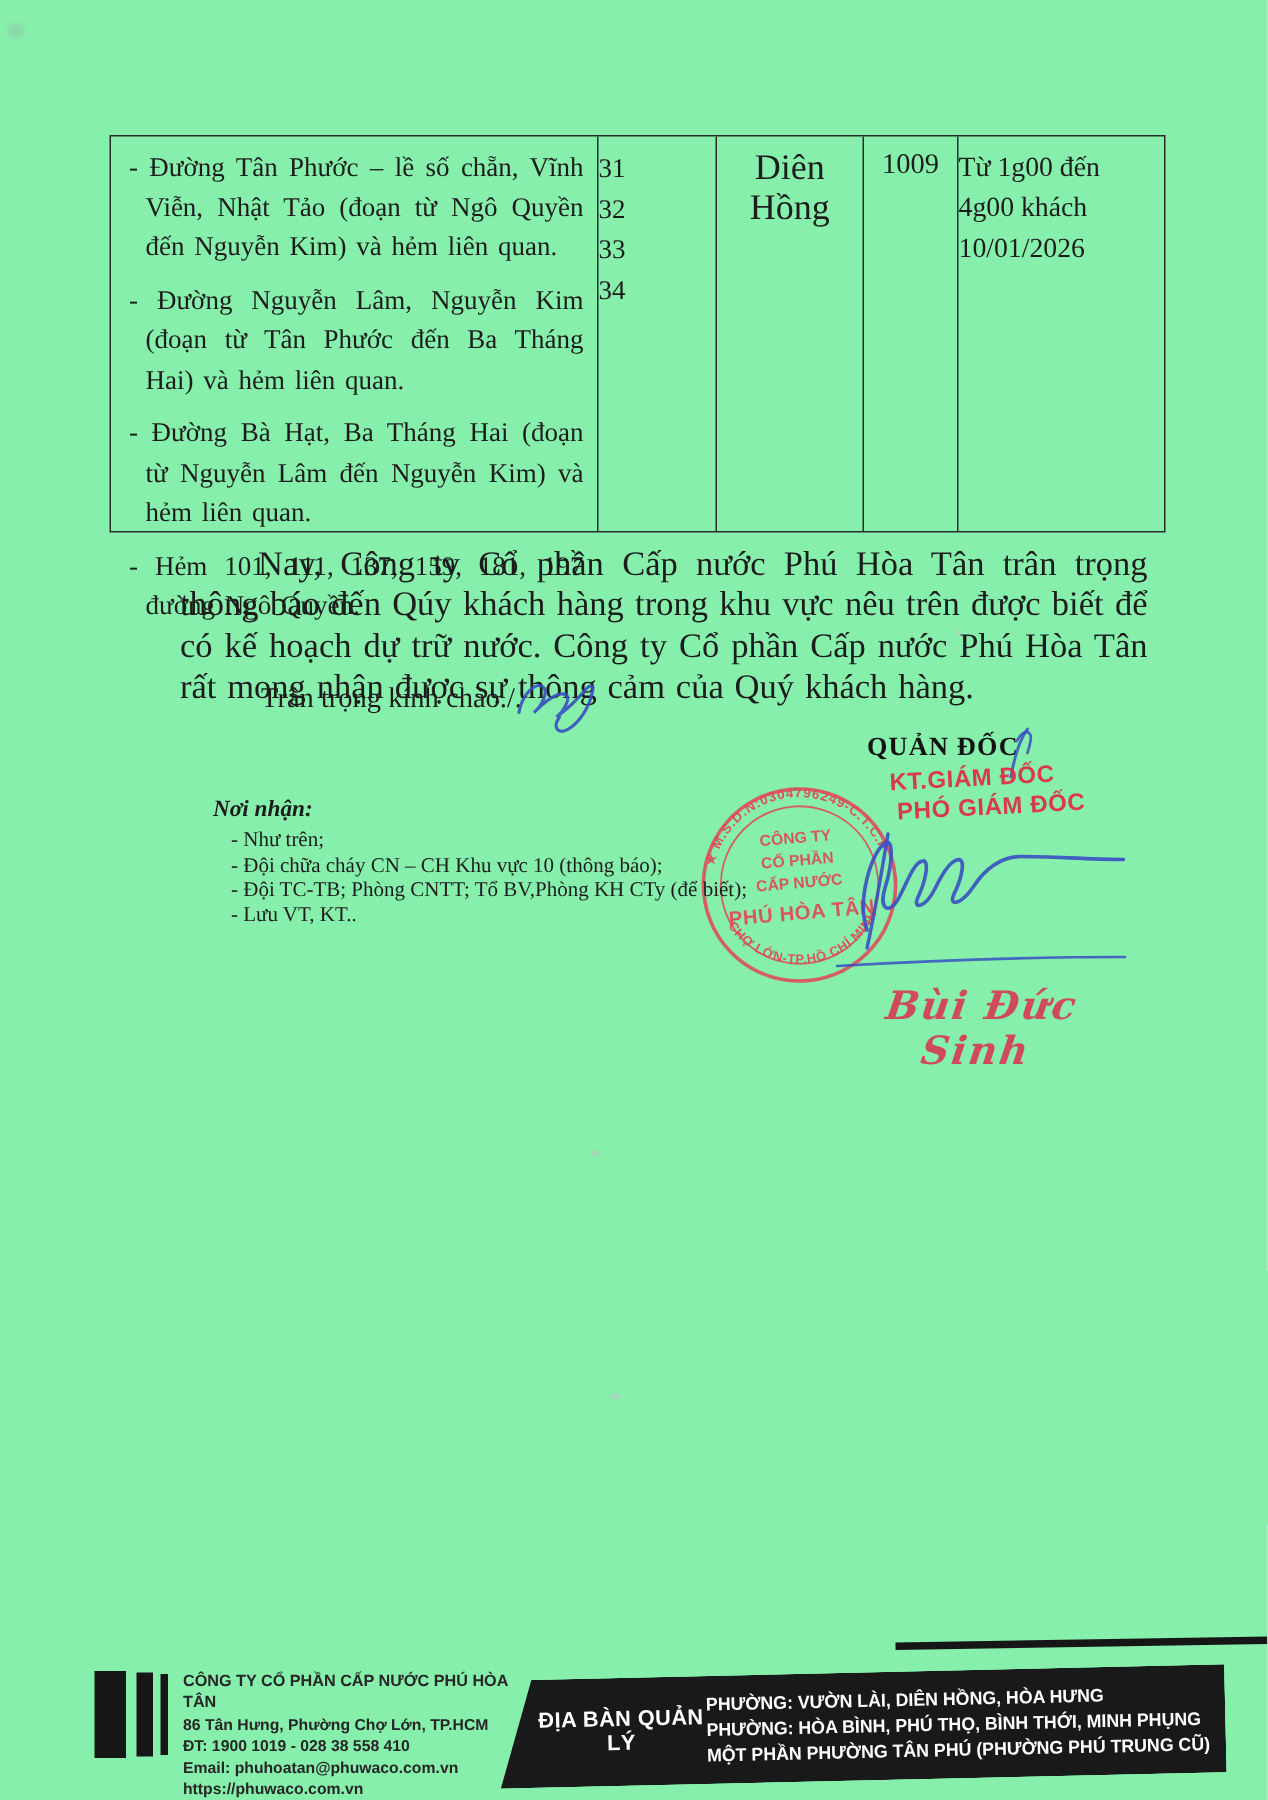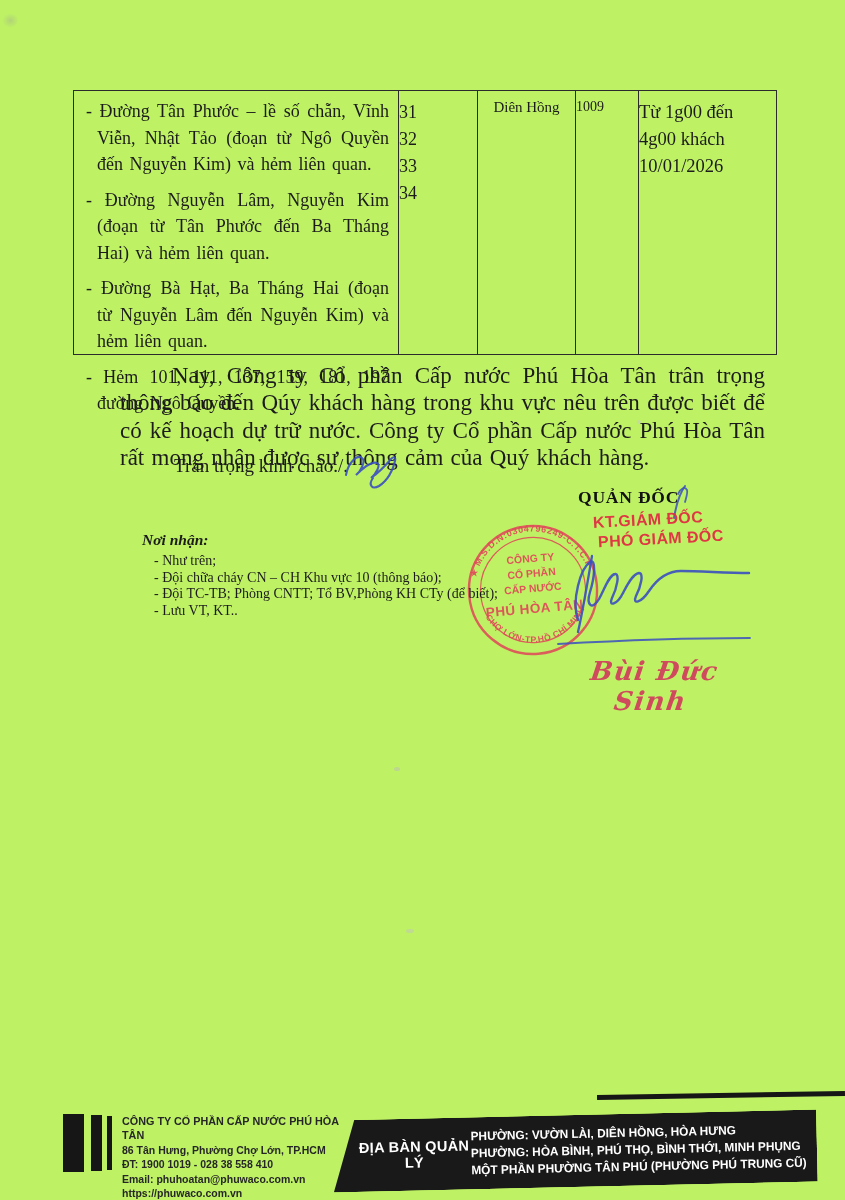--- a/index.html
+++ b/index.html
@@ -1,32 +1,32 @@
 <!DOCTYPE html>
 <html><head>
 <meta charset="utf-8">
 <style>
   html,body{margin:0;padding:0;background:#e8e8e8;}
   .page{
-    position:relative;width:845px;height:1200px;background:#bef264;
+    position:relative;width:845px;height:1200px;background:#86efac;
     font-family:"Liberation Serif",serif;color:#1c1c1c;overflow:hidden;
     margin:0 auto;
   }
   
   .outage-table{
     position:absolute;left:73px;top:90px;width:704px;height:265px;
     border:1.6px solid #2b2b2b;display:flex;box-sizing:border-box;
   }
   .col{box-sizing:border-box;border-right:1.4px solid #2b2b2b;height:100%;}
   .col:last-child{border-right:none;}
   .col-streets{width:325px;padding:7px 9px 0 8px;font-size:18px;line-height:26.5px;text-align:justify;}
   .street-item{text-indent:-11px;padding-left:15px;margin-bottom:9px;word-spacing:2px;}
   .col-dma{width:79px;padding-top:8px;font-size:18px;line-height:27px;}
-  .col-ward{width:98px;text-align:center;padding-top:8px;font-size:15px;}
-  .col-code{width:63px;padding-top:8px;font-size:14px;}
+  .col-ward{width:98px;text-align:center;padding-top:8px;font-size:24px;}
+  .col-code{width:63px;text-align:center;padding-top:8px;font-size:19px;}
   .col-time{flex:1;text-align:left;padding-top:8px;font-size:18.5px;line-height:27px;}
   
   .notice-paragraph{
     position:absolute;left:120px;top:362px;width:645px;margin:0;
     font-size:23px;line-height:27.4px;text-align:justify;text-indent:52px;word-spacing:1.5px;
   }
   .closing-line{position:absolute;left:174px;top:455px;font-size:19px;}
   
   .director-title{
     position:absolute;left:578px;top:487px;font-size:17.5px;font-weight:bold;

